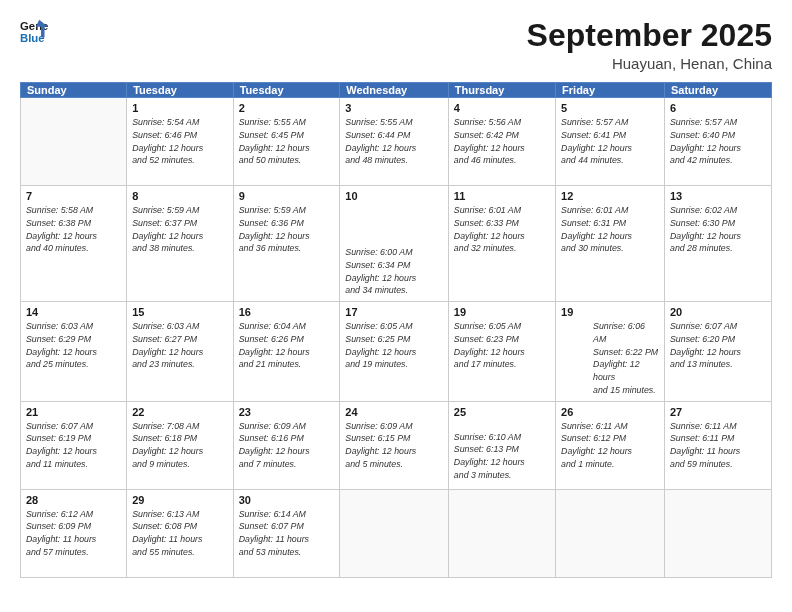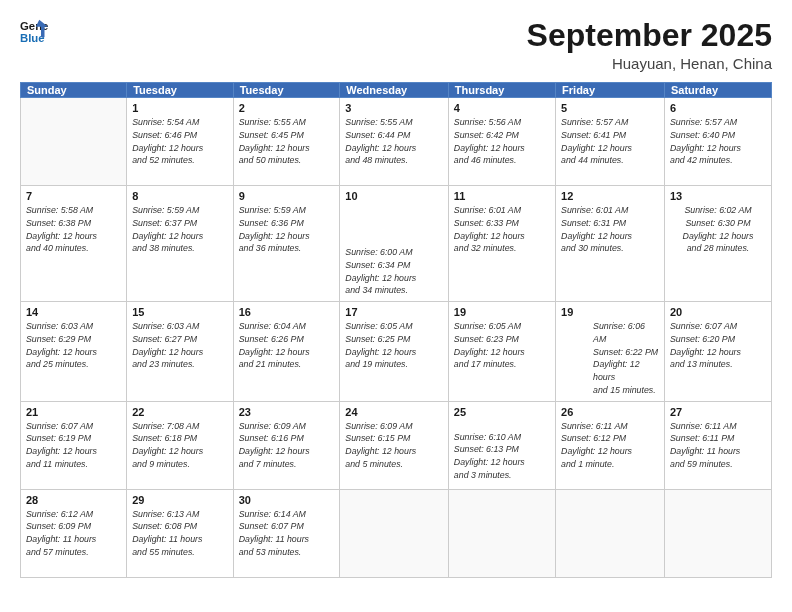--- a/index.html
+++ b/index.html
@@ -196,21 +196,21 @@
           </td>
           <td>
             <div class="day-num">12</div>
             <div class="day-info" style="white-space: pre-line;">Sunrise: 6:01 AM
 Sunset: 6:31 PM
 Daylight: 12 hours
 and 30 minutes.</div>
           </td>
           <td>
             <div class="day-num">13</div>
-            <div class="day-info" style="white-space: pre-line; text-align: center;">Sunrise: 6:02 AM
+            <div class="day-info" style="white-space: pre-line;">Sunrise: 6:02 AM
 Sunset: 6:30 PM
 Daylight: 12 hours
 and 28 minutes.</div>
           </td>
         </tr>
         <tr>
           <td>
             <div class="day-num">14</div>
             <div class="day-info" style="white-space: pre-line;">Sunrise: 6:03 AM
 Sunset: 6:29 PM

